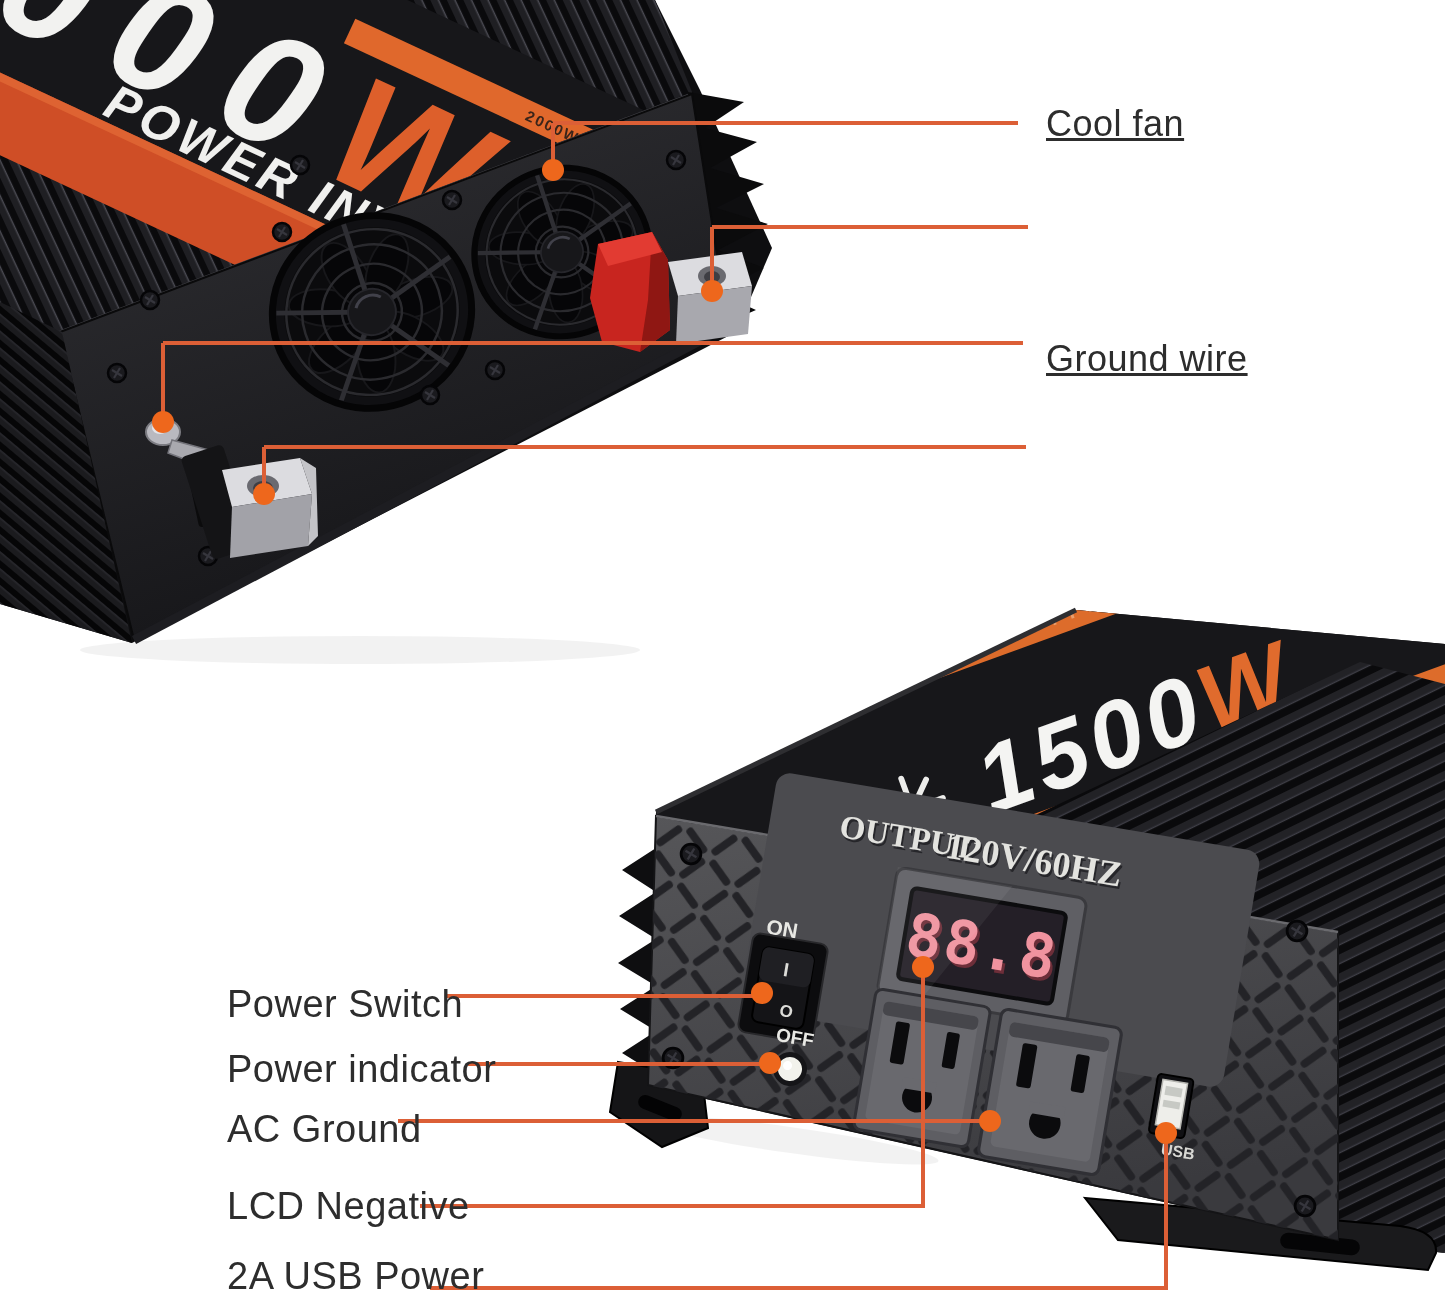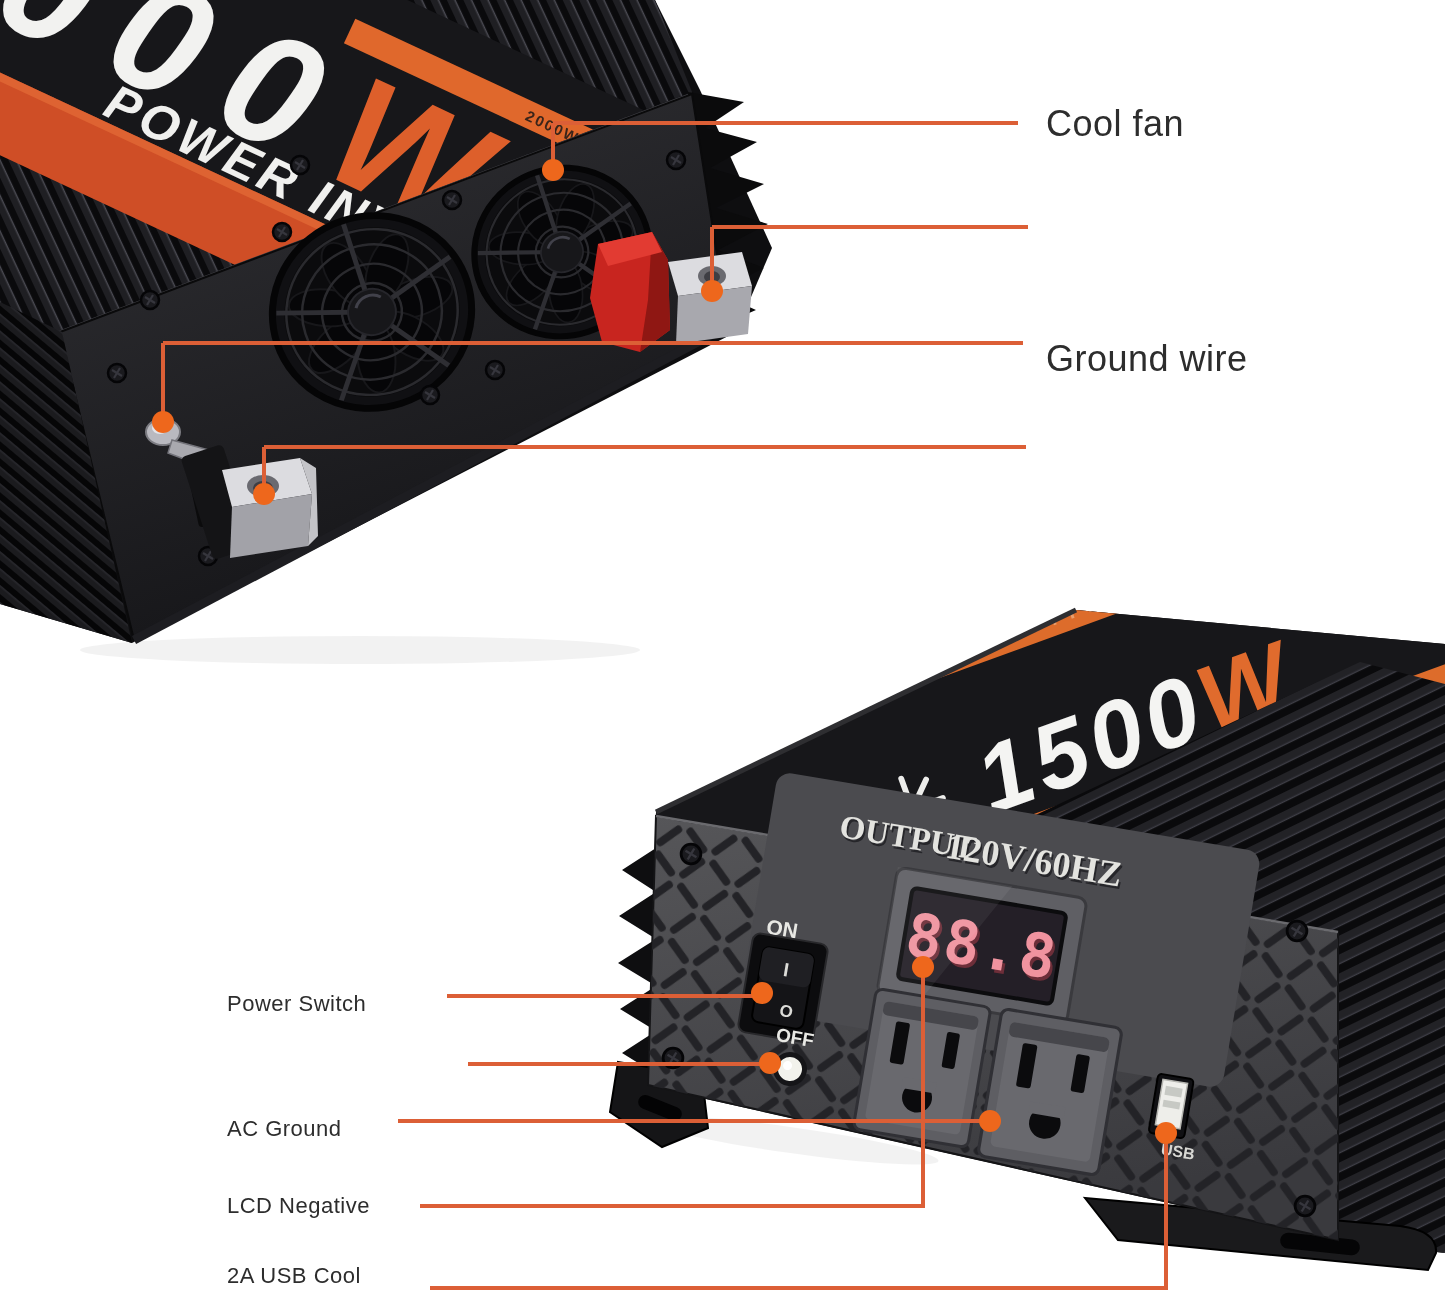--- a/index.html
+++ b/index.html
@@ -1,22 +1,22 @@
 <!DOCTYPE html>
 <html><head>
 <meta charset="utf-8">
 <style>
   html,body{margin:0;padding:0;background:#fff;}
   #stage{position:relative;width:1445px;height:1298px;background:#ffffff;overflow:hidden;
          font-family:"Liberation Sans",sans-serif;}
   #photo{position:absolute;left:0;top:0;}
   .lbl{position:absolute;color:#2d2d2d;white-space:nowrap;font-weight:400;
        font-family:"Liberation Sans",sans-serif;}
-  .lbl.r{left:1046px;font-size:36px;line-height:38px;letter-spacing:0.5px;}
-  .lbl.b{left:227px;font-size:22px;line-height:36px;letter-spacing:0.5px;}
+  .lbl.r{left:1046px;font-size:36px;line-height:38px;letter-spacing:0.5px;text-decoration:underline;}
+  .lbl.b{left:227px;font-size:38px;line-height:36px;letter-spacing:0.5px;}
   .cl{position:absolute;height:4px;background:#dc5f36;}
   .clv{position:absolute;width:4px;background:#dc5f36;}
   .dot{position:absolute;width:22px;height:22px;border-radius:50%;background:#ee671c;}
 </style>
 </head>
 <body>
 
 <div id="stage">
 
 <svg id="photo" width="1445" height="1298" viewBox="0 0 1445 1298">
@@ -315,17 +315,18 @@
 
 <div class="cl" style="left:420px;top:1204px;width:505px;"></div>
 <div class="clv" style="left:921px;top:968px;height:238px;"></div>
 <div class="dot" style="left:912px;top:956px;"></div>
 
 <div class="cl" style="left:430px;top:1286px;width:738px;"></div>
 <div class="clv" style="left:1164px;top:1135px;height:153px;"></div>
 <div class="dot" style="left:1155px;top:1122px;"></div>
 
 <div class="lbl b" style="top:986px;">Power Switch</div>
+<div class="lbl b" style="top:1051px;">Power indicator</div>
 <div class="lbl b" style="top:1111px;">AC Ground</div>
 <div class="lbl b" style="top:1188px;">LCD Negative</div>
-<div class="lbl b" style="top:1258px;">2A USB Cool</div>
+<div class="lbl b" style="top:1258px;">2A USB Power</div>
 
 </div>
 
 </body></html>

